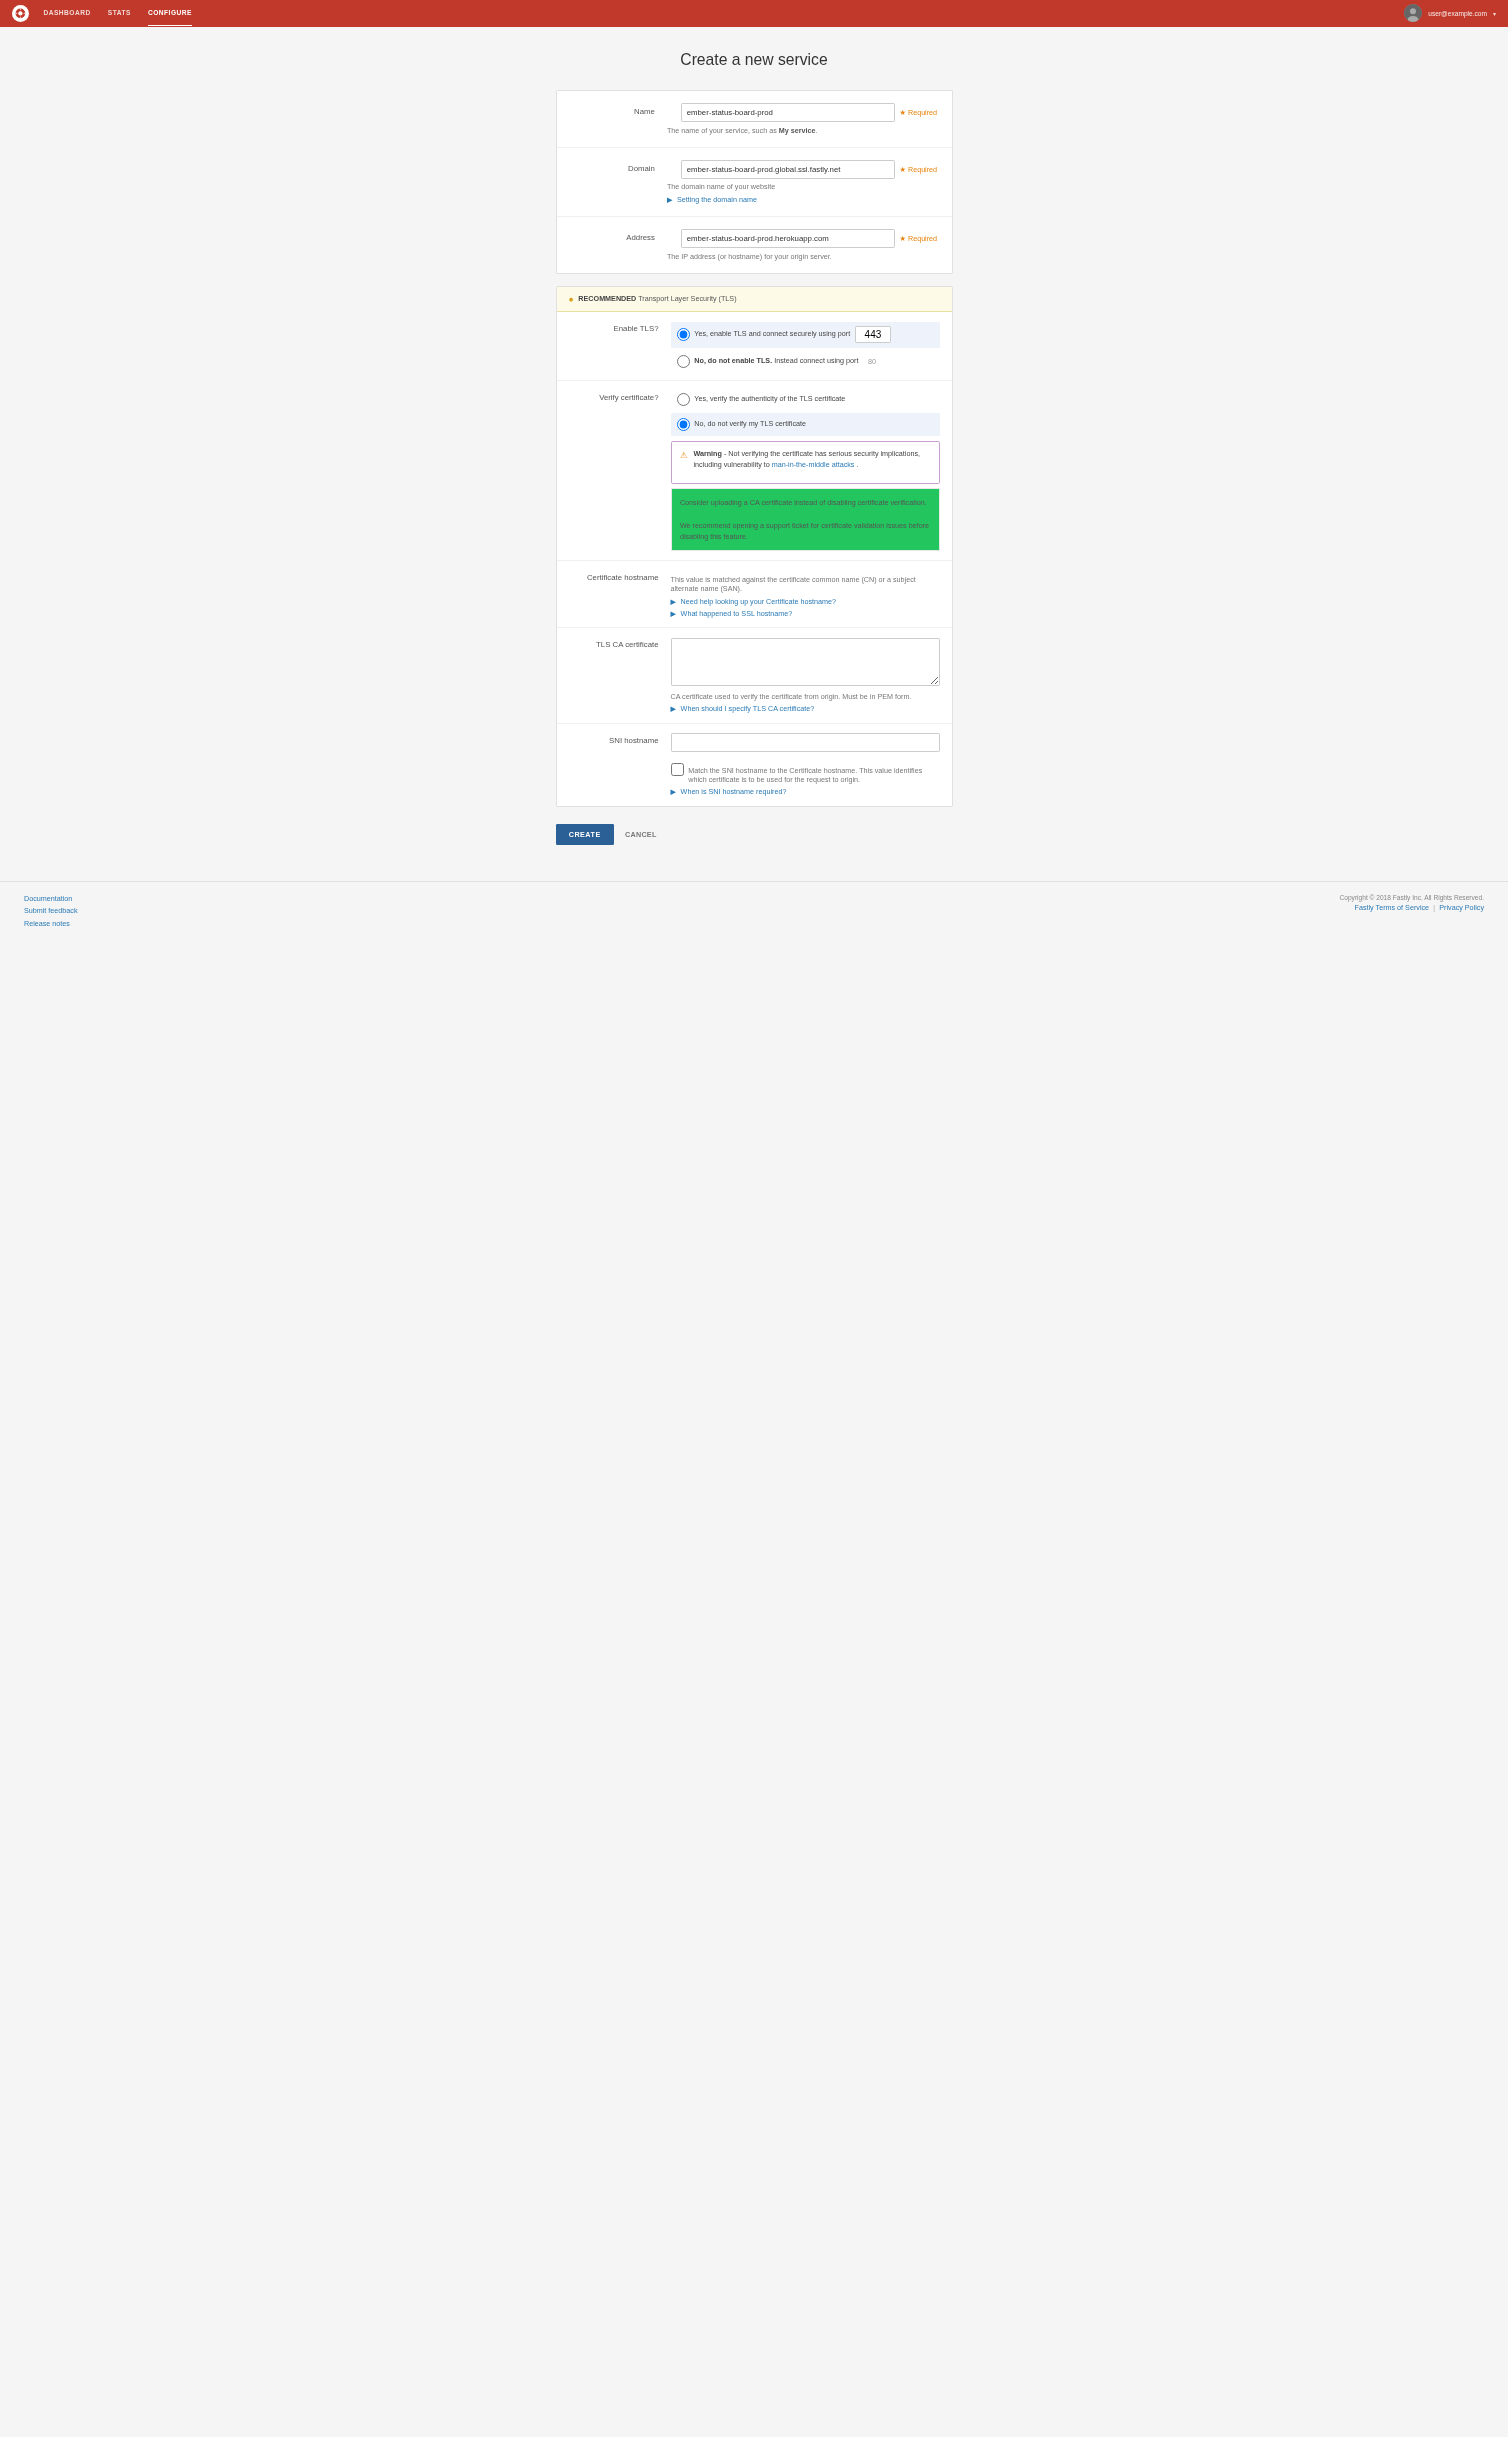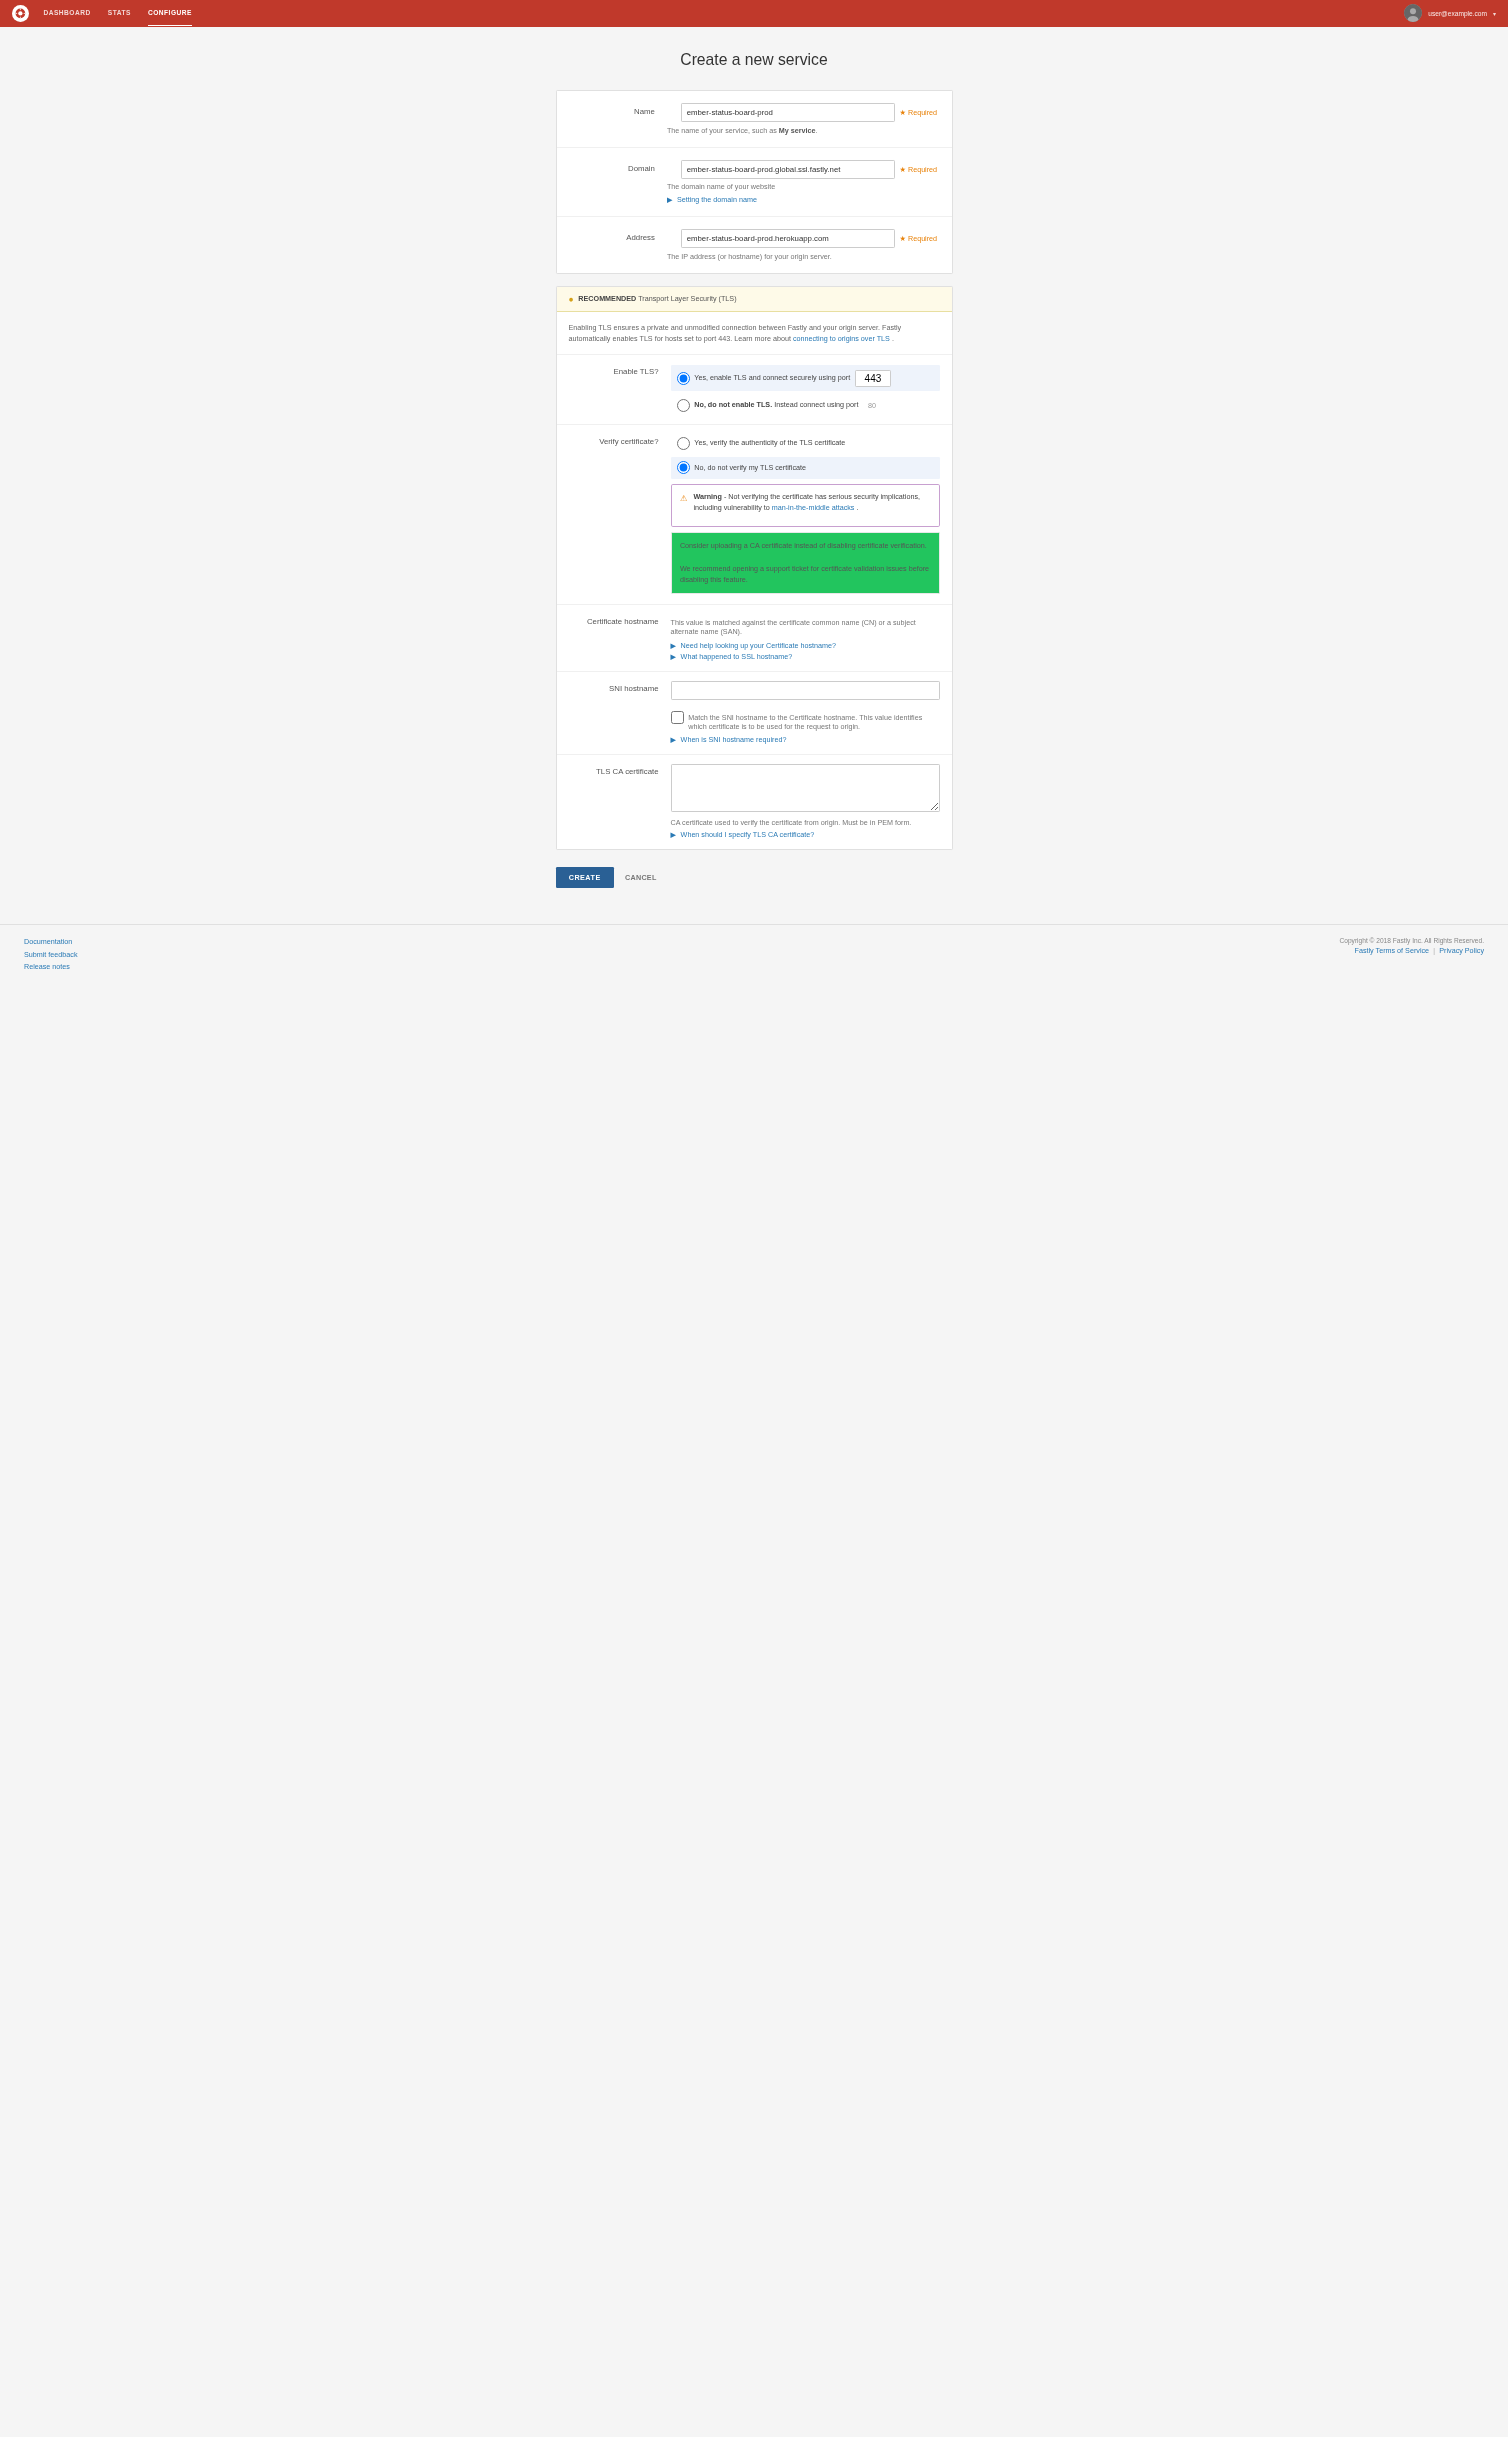--- a/index.html
+++ b/index.html
@@ -464,25 +464,20 @@
 
     <div class="tls-header">
       <span class="tls-header-icon">●</span>
       <div class="tls-header-text">
         <strong>RECOMMENDED</strong>
         <span> </span>
         <span>Transport Layer Security (TLS)</span>
       </div>
     </div>
 
-    <div class="tls-description">
-      <span>Enabling TLS ensures a private and unmodified connection between Fastly and your origin server. Fastly automatically enables TLS for hosts set to port 443. Learn more about </span>
-      <a class="form-link">connecting to origins over TLS</a>
-      <span>.</span>
-    </div>
 
     <div class="tls-form-row">
       <div class="tls-label">Enable TLS?</div>
       <div class="tls-controls">
 
         <div style="background:#eef3fb;border-radius:1.2px;padding:4.8px 6px;margin-bottom:4.8px;display:flex;align-items:center;gap:4.8px;">
           <input type="radio" name="enable_tls" checked="" style="">
           <span class="radio-label">Yes, enable TLS and connect securely using port</span>
           <input type="text" class="port-input" value="443" style="">
         </div>
@@ -540,46 +535,46 @@
           <a class="form-link">Need help looking up your Certificate hostname?</a>
         </div>
         <div>
           <span style="color:#2a7ab5;font-size:7.2px;margin-right:2.4px;">▶</span>
           <a class="form-link">What happened to SSL hostname?</a>
         </div>
       </div>
     </div>
 
     <div class="tls-form-row">
-      <div class="tls-label">SNI hostname</div>
-      <div class="tls-controls">
-        <input type="text" class="form-input" style="margin-bottom: 4.8px;">
-        <div class="sni-checkbox-row">
-          <input type="checkbox" style="">
-          <span class="form-hint">Match the SNI hostname to the Certificate hostname. This value identifies which certificate is to be used for the request to origin.</span>
-        </div>
-        <div style="margin-top:3.6px;">
-          <span style="color:#2a7ab5;font-size:7.2px;margin-right:2.4px;">▶</span>
-          <a class="form-link">When is SNI hostname required?</a>
-        </div>
-      </div>
-    </div>
-
-    <div class="tls-form-row">
       <div class="tls-label">TLS CA certificate</div>
       <div class="tls-controls">
         <textarea class="form-textarea" style=""></textarea>
         <div class="form-hint" style="margin-top:3.6px;">CA certificate used to verify the certificate from origin. Must be in PEM form.</div>
         <div style="margin-top:3.6px;">
           <span style="color:#2a7ab5;font-size:7.2px;margin-right:2.4px;">▶</span>
           <a class="form-link">When should I specify TLS CA certificate?</a>
         </div>
       </div>
     </div>
 
+    <div class="tls-form-row">
+      <div class="tls-label">SNI hostname</div>
+      <div class="tls-controls">
+        <input type="text" class="form-input" style="margin-bottom: 4.8px;">
+        <div class="sni-checkbox-row">
+          <input type="checkbox" style="">
+          <span class="form-hint">Match the SNI hostname to the Certificate hostname. This value identifies which certificate is to be used for the request to origin.</span>
+        </div>
+        <div style="margin-top:3.6px;">
+          <span style="color:#2a7ab5;font-size:7.2px;margin-right:2.4px;">▶</span>
+          <a class="form-link">When is SNI hostname required?</a>
+        </div>
+      </div>
+    </div>
+
   </div>
 
   <div class="form-actions">
     <button class="btn-create">CREATE</button>
     <button class="btn-cancel">CANCEL</button>
   </div>
 
 </div>
 
 <footer class="footer">

